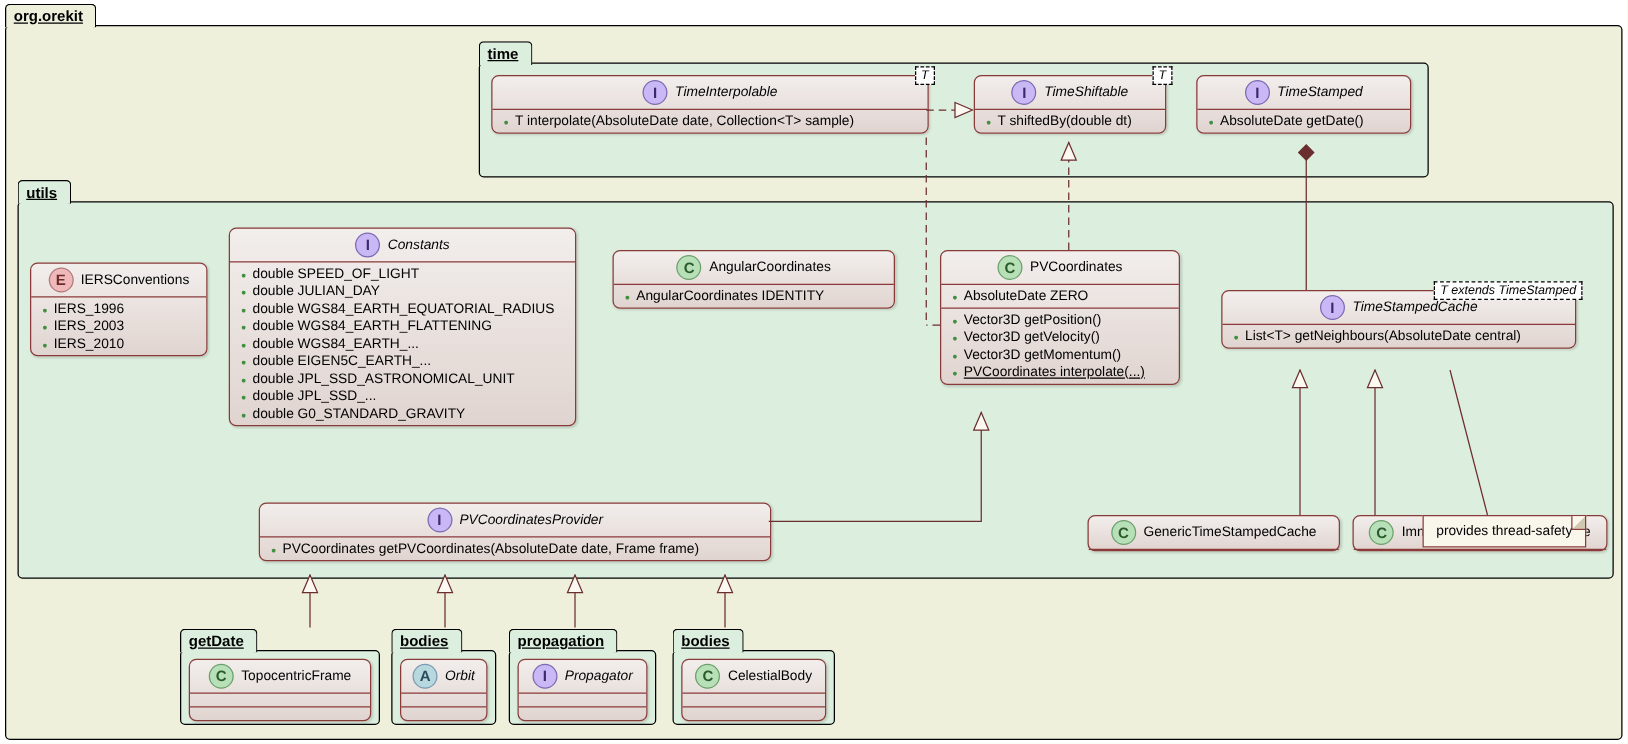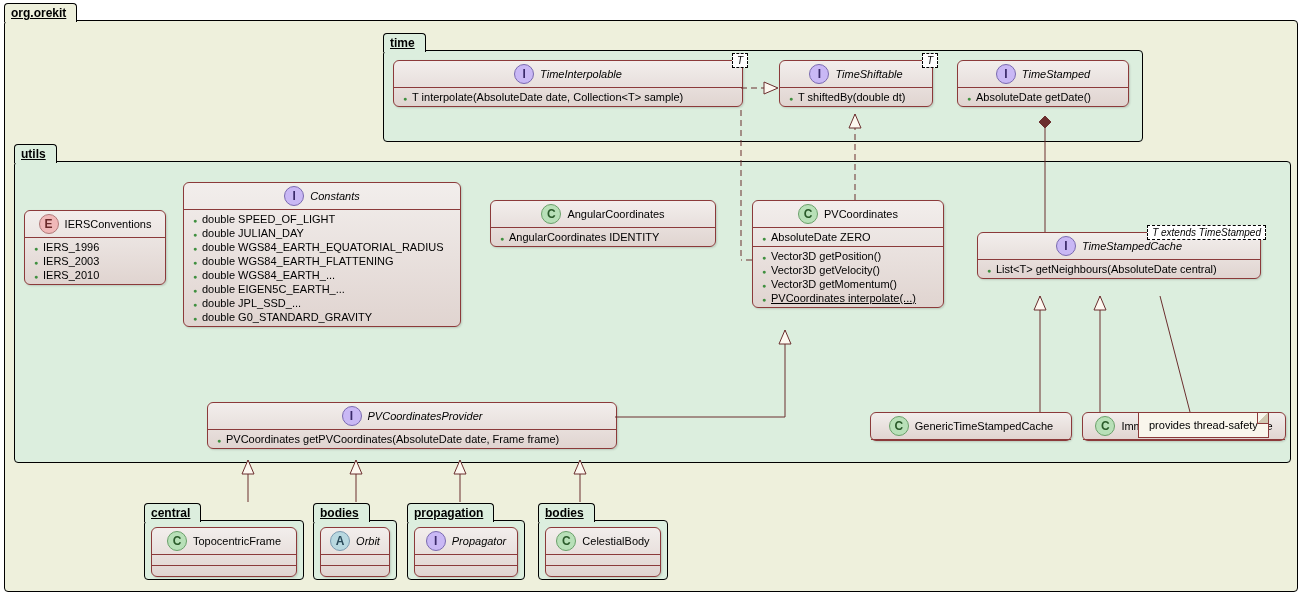--- a/index.html
+++ b/index.html
@@ -192,20 +192,21 @@
       <span class="circle I">I</span>
       <span class="name">Constants</span>
     </div>
   <div class="compartment first">
     <div class="member">double SPEED_OF_LIGHT</div>
     <div class="member">double JULIAN_DAY</div>
     <div class="member">double WGS84_EARTH_EQUATORIAL_RADIUS</div>
     <div class="member">double WGS84_EARTH_FLATTENING</div>
     <div class="member">double WGS84_EARTH_...</div>
     <div class="member">double EIGEN5C_EARTH_...</div>
+    <div class="member">double JPL_SSD_ASTRONOMICAL_UNIT</div>
     <div class="member">double JPL_SSD_...</div>
     <div class="member">double G0_STANDARD_GRAVITY</div>
   </div>
 </div>
 
 <div class="classbox" style="left:490px; top:200px; width:224px;">
   <div class="title">
       <span class="circle C">C</span>
       <span class="name concrete">AngularCoordinates</span>
     </div>
@@ -259,21 +260,21 @@
 </div>
 
 <div class="classbox" style="left:1082px; top:412px; width:202px;">
   <div class="title">
       <span class="circle C">C</span>
       <span class="name concrete">ImmutableTimeStampedCache</span>
     </div>
 </div>
 
 <div class="package frames" style="left:144px; top:520px; width:158px; height:58px;">
-  <div class="pkg-tab">central</div>
+  <div class="pkg-tab">getDate</div>
 </div>
 <div class="classbox" style="left:151px; top:527px; width:144px;">
   <div class="title">
       <span class="circle C">C</span>
       <span class="name concrete">TopocentricFrame</span>
     </div>
   <div class="compartment first"></div>
   <div class="compartment"></div>
 </div>
 

